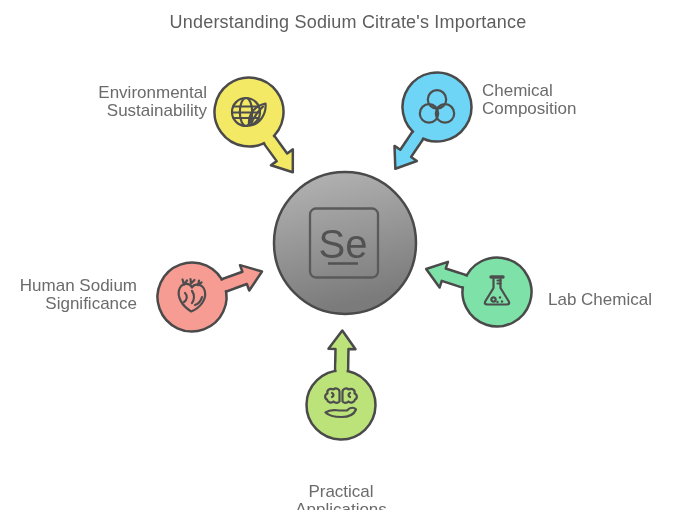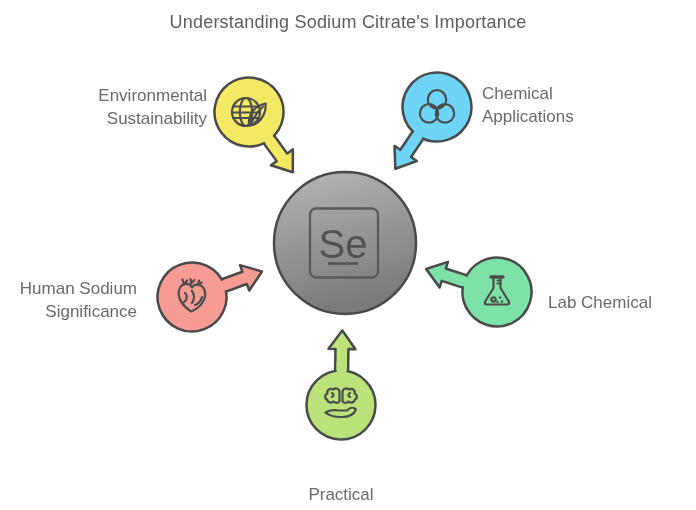--- a/index.html
+++ b/index.html
@@ -17,21 +17,21 @@
     left: 0;
     width: 696px;
     text-align: center;
     font-size: 18px;
     color: #5e5e5e;
     letter-spacing: 0.2px;
   }
   .node-label {
     position: absolute;
     font-size: 17px;
-    line-height: 23px;
+    line-height: 18px;
     color: #6b6b6b;
     white-space: pre-line;
   }
   .lbl-env       { top: 84px;  right: 489px; text-align: right; }
   .lbl-chem      { top: 82px;  left: 482px;  text-align: left; }
   .lbl-health    { top: 277px; right: 559px; text-align: right; }
   .lbl-lab       { top: 291px; left: 548px;  text-align: left; }
   .lbl-practical { top: 452px; left: 241px;  width: 200px; text-align: center; margin-top: 31px; }
 
   svg { position: absolute; top: 0; left: 0; }
@@ -140,20 +140,20 @@
       <path d="M 1.5,-3.5 L 1.5,-13 C 1.5,-16.5 5.5,-17.5 7.5,-15.5 C 11.5,-17.5 14.5,-14.5 13.5,-11.5 C 16.5,-10.5 16.5,-6.5 14,-5.5 C 13.5,-2.5 9.5,-1.5 7.5,-3.5 C 5.5,-1.5 2.5,-2 1.5,-3.5 Z"></path>
       <path d="M -9,-12 c 2,1 2,3 0,4"></path>
       <path d="M 9,-12 c -2,1 -2,3 0,4"></path>
       <path d="M -15.5,7.5 C -10,3.5 -5,5.5 -1,5.5 L 6,5.5 C 9.5,1.5 13.5,2.5 15,4.5 C 13,9.5 7,12 0.5,12 C -6,12 -12,11 -15.5,7.5 Z"></path>
     </g>
   </svg>
 
   <div class="node-label lbl-env">Environmental
 Sustainability</div>
   <div class="node-label lbl-chem">Chemical
-Applications</div>
+Composition</div>
   <div class="node-label lbl-health">Human Sodium
 Significance</div>
   <div class="node-label lbl-lab">Lab Chemical</div>
   <div class="node-label lbl-practical">Practical
 Applications</div>
 
 </div>
 
 </body></html>

